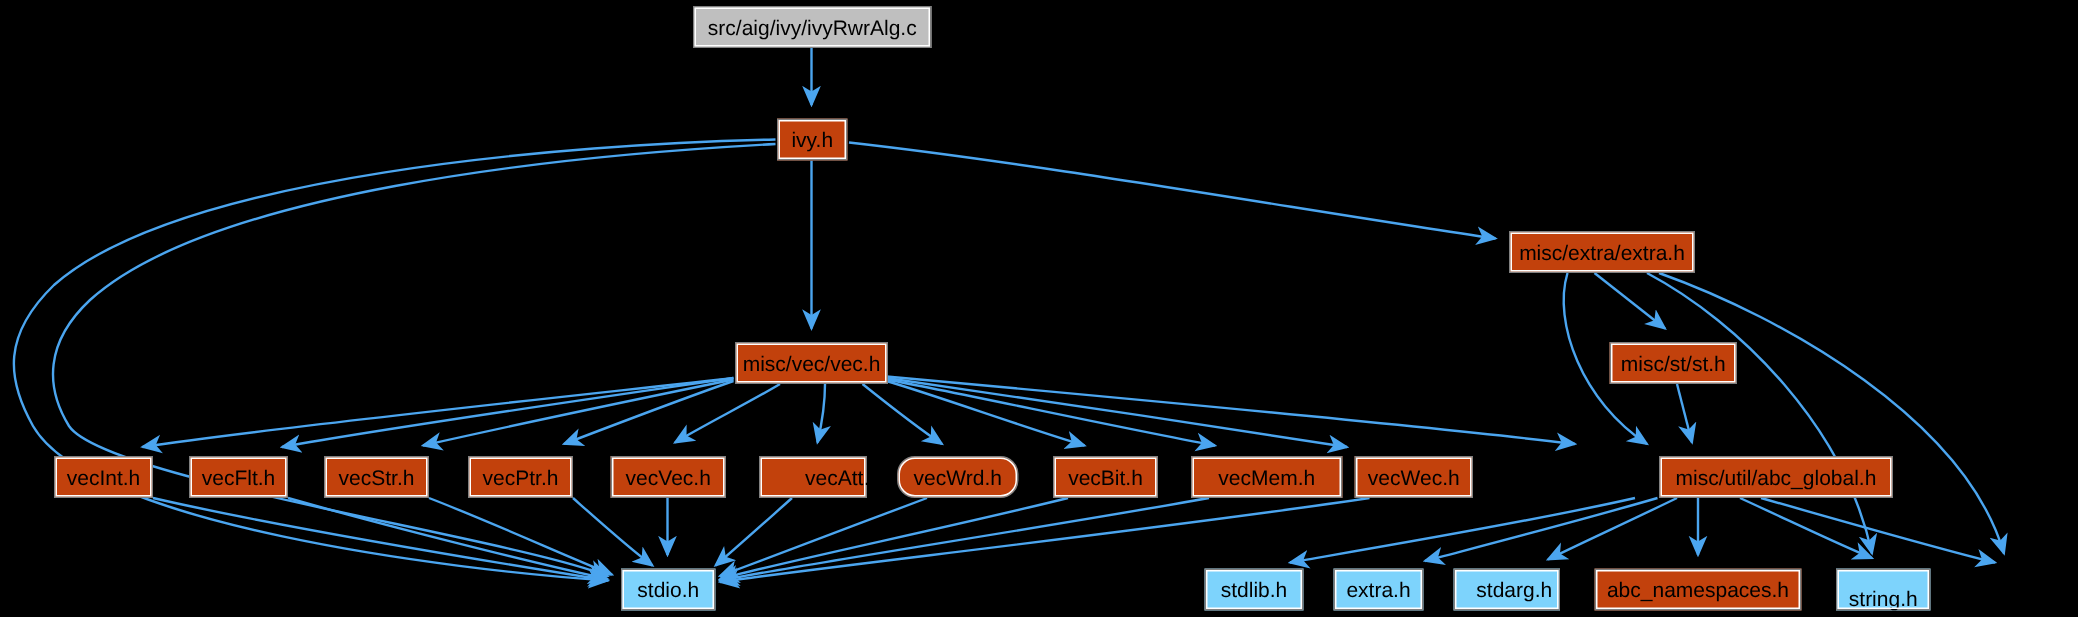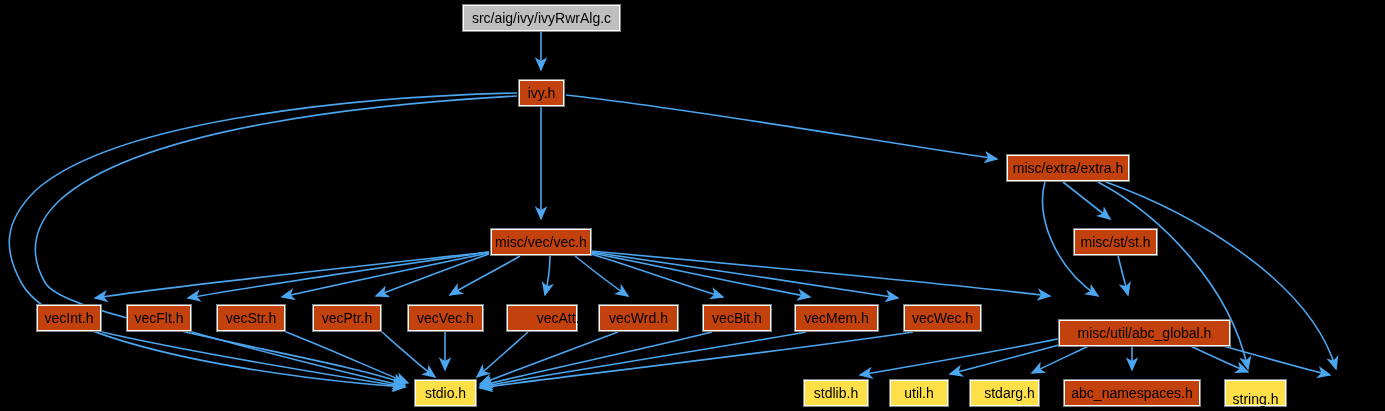--- a/index.html
+++ b/index.html
@@ -32,21 +32,21 @@
     align-items: center;
     justify-content: center;
     font-size: 14px;
     line-height: 1;
     color: #000000;
     white-space: nowrap;
     letter-spacing: 0px;
     cursor: pointer;
   }
   .gnode.fill-white  { background: #c2410c; }
-  .gnode.fill-grey   { background: #fde047; }
+  .gnode.fill-grey   { background: #7dd3fc; }
   .gnode.fill-dark   { background: #bfbfbf; }
   .gnode .lbl { pointer-events: none; }
 </style>
 </head>
 <body>
 
 <div id="graph-root">
   <svg id="graph-svg" viewBox="0 0 1385 411" xmlns="http://www.w3.org/2000/svg">
     <defs>
       <marker id="arrowhead" markerWidth="9" markerHeight="9" refX="8" refY="4.5" orient="auto" markerUnits="strokeWidth">
@@ -120,43 +120,43 @@
       </div>
       <div class="gnode fill-white" style="left: 312px; top: 304px; width: 70px; height: 28px; align-items: center;">
         <span class="lbl">vecPtr.h</span>
       </div>
       <div class="gnode fill-white" style="left: 407px; top: 304px; width: 77px; height: 28px;">
         <span class="lbl">vecVec.h</span>
       </div>
       <div class="gnode fill-white" style="left: 506px; top: 304px; width: 72px; height: 28px; padding-left: 40px;">
         <span class="lbl">vecAtt.h</span>
       </div>
-      <div class="gnode fill-white" style="left: 598px; top: 304px; width: 81px; height: 28px;">
+      <div class="gnode fill-white" style="left: 598px; top: 304px; width: 81px; height: 28px; border-radius: 12px;">
         <span class="lbl">vecWrd.h</span>
       </div>
       <div class="gnode fill-white" style="left: 702px; top: 304px; width: 70px; height: 28px;">
         <span class="lbl">vecBit.h</span>
       </div>
-      <div class="gnode fill-white" style="left: 794px; top: 304px; width: 85px; height: 28px;">
+      <div class="gnode fill-white" style="left: 794px; top: 304px; width: 101px; height: 28px;">
         <span class="lbl">vecMem.h</span>
       </div>
       <div class="gnode fill-white" style="left: 903px; top: 304px; width: 79px; height: 28px;">
         <span class="lbl">vecWec.h</span>
       </div>
-      <div class="gnode fill-white" style="left: 1058px; top: 304px; width: 173px; height: 28px; margin-top: 15px;">
+      <div class="gnode fill-white" style="left: 1106px; top: 304px; width: 156px; height: 28px;">
         <span class="lbl">misc/util/abc_global.h</span>
       </div>
       <div class="gnode fill-grey" style="left: 414px; top: 379px; width: 63px; height: 28px;">
         <span class="lbl">stdio.h</span>
       </div>
       <div class="gnode fill-grey" style="left: 803px; top: 379px; width: 66px; height: 28px; align-items: center;">
         <span class="lbl">stdlib.h</span>
       </div>
       <div class="gnode fill-grey" style="left: 889px; top: 379px; width: 60px; height: 28px;">
-        <span class="lbl">util.h</span>
+        <span class="lbl">extra.h</span>
       </div>
       <div class="gnode fill-grey" style="left: 969px; top: 379px; width: 71px; height: 28px; padding-left: 10px;">
         <span class="lbl">stdarg.h</span>
       </div>
       <div class="gnode fill-white" style="left: 1063px; top: 379px; width: 138px; height: 28px;">
         <span class="lbl">abc_namespaces.h</span>
       </div>
       <div class="gnode fill-grey" style="left: 1224px; top: 379px; width: 63px; height: 28px; align-items: flex-end;">
         <span class="lbl">string.h</span>
       </div>

